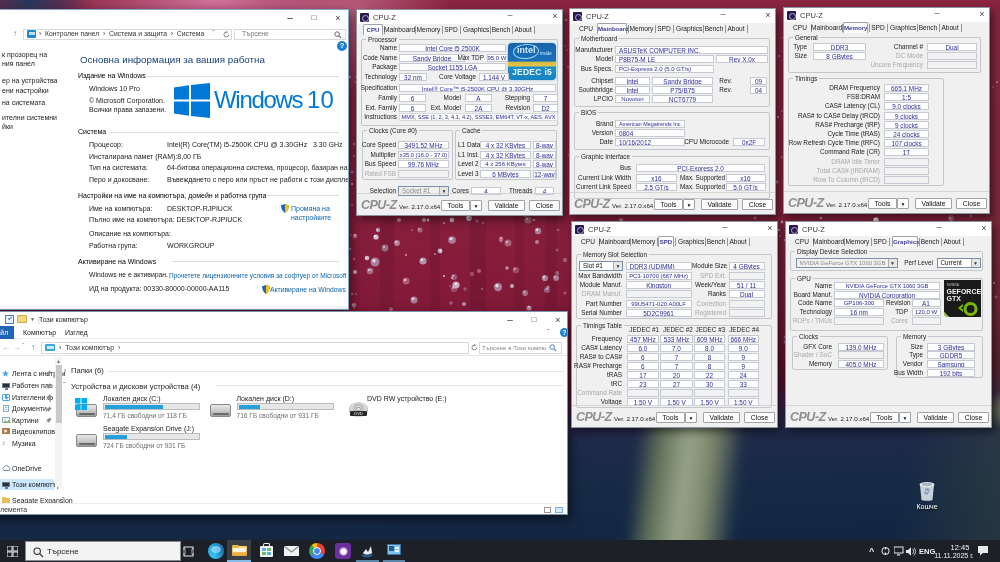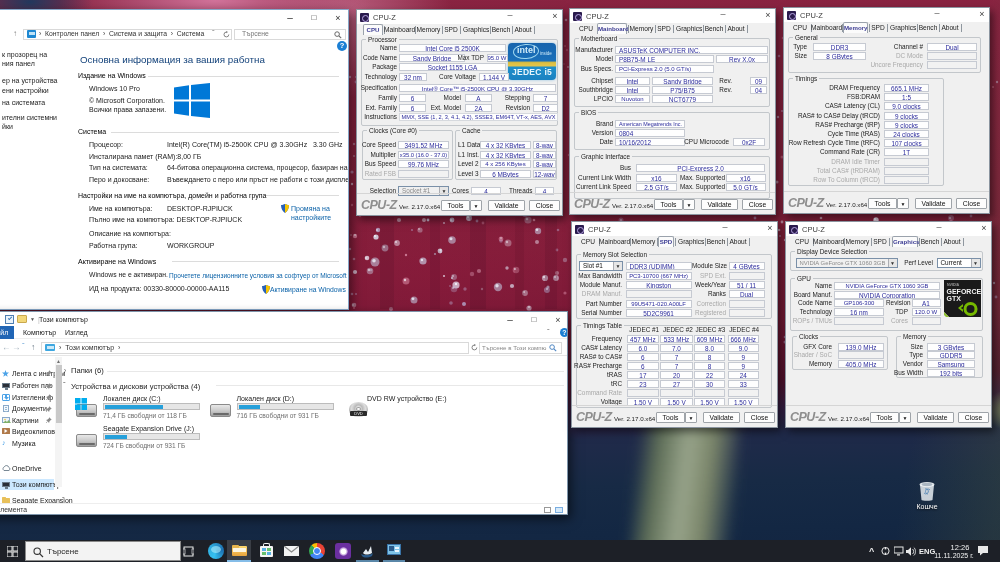--- a/index.html
+++ b/index.html
@@ -254,20 +254,21 @@
       <div class="sline" style="left:187px;top:65.5px;width:191px"></div>
       <div class="abs" style="left:128px;top:75px;white-space:nowrap">Windows 10 Pro</div>
       <div class="abs" style="left:128px;top:87px;white-space:nowrap">© Microsoft Corporation.</div>
       <div class="abs" style="left:128px;top:96px;white-space:nowrap">Всички права запазени.</div>
       <svg class="abs" style="left:213px;top:73px" width="36" height="35" viewBox="0 0 36 35">
         <polygon points="0,4.5 15,2.2 15,16.5 0,16.5" fill="#0078d7"></polygon>
         <polygon points="17,2 36,0 36,16.5 17,16.5" fill="#0078d7"></polygon>
         <polygon points="0,18.5 15,18.5 15,32.8 0,30.5" fill="#0078d7"></polygon>
         <polygon points="17,18.5 36,18.5 36,35 17,33" fill="#0078d7"></polygon>
       </svg>
+      <div class="abs" style="left:253px;top:76px;font-size:24px;color:#0078d7;letter-spacing:-1.3px;white-space:nowrap">Windows<span style="letter-spacing:0"> 10</span></div>
       <div class="abs" style="left:117px;top:118px;font-size:7px;color:#000;white-space:nowrap">Система</div>
       <div class="sline" style="left:150px;top:121.5px;width:228px"></div>
       <div class="abs" style="left:128px;top:131px;white-space:nowrap">Процесор:</div>
       <div class="abs" style="left:206px;top:131px;white-space:nowrap">Intel(R) Core(TM) i5-2500K CPU @ 3.30GHz&nbsp;&nbsp;&nbsp;3.30 GHz</div>
       <div class="abs" style="left:128px;top:142.5px;white-space:nowrap">Инсталирана памет (RAM):8,00 ГБ</div>
       <div class="abs" style="left:128px;top:154px;white-space:nowrap">Тип на системата:</div>
       <div class="abs" style="left:206px;top:154px;white-space:nowrap">64-битова операционна система, процесор, базиран на x64</div>
       <div class="abs" style="left:128px;top:165.5px;white-space:nowrap">Перо и докосване:</div>
       <div class="abs" style="left:206px;top:165.5px;white-space:nowrap">Въвеждането с перо или пръст не работи с този дисплей</div>
       <div class="abs" style="left:117px;top:181.5px;font-size:7px;color:#000;white-space:nowrap">Настройки на име на компютъра, домейн и работна група</div>
@@ -951,18 +952,18 @@
       </svg>
       <svg class="tric" style="left:894px;top:6px" width="10" height="10" viewBox="0 0 10 10">
         <rect x="0" y="1" width="9" height="6" fill="none" stroke="#e8e8e8" stroke-width="1"></rect>
         <rect x="3" y="8.3" width="3" height="1.2" fill="#e8e8e8"></rect>
       </svg>
       <svg class="tric" style="left:906px;top:5.5px" width="10" height="11" viewBox="0 0 10 11">
         <path d="M0,4 L2,4 L5,1.2 L5,9.8 L2,7 L0,7 Z" fill="#e8e8e8"></path>
         <path d="M6.5,3 C8,4 8,7 6.5,8 M7.8,1.5 C10,3 10,8 7.8,9.5" stroke="#e8e8e8" stroke-width=".9" fill="none"></path>
       </svg>
       <div class="tric" style="left:919px;top:6.5px;font-size:7.5px;font-weight:bold;color:#f2f2f2">ENG</div>
-      <div class="tric" style="left:941px;top:2.5px;width:38px;text-align:center;font-size:7.5px;color:#f2f2f2">12:26</div>
+      <div class="tric" style="left:941px;top:2.5px;width:38px;text-align:center;font-size:7.5px;color:#f2f2f2">12:45</div>
       <div class="tric" style="left:929px;top:11.5px;width:50px;text-align:center;font-size:7px;color:#f2f2f2">11.11.2025 г.</div>
       <svg class="tric" style="left:977px;top:5px" width="12" height="11" viewBox="0 0 12 11">
         <path d="M1,1 L11,1 L11,8 L6,8 L3,10.5 L3,8 L1,8 Z" fill="#e8e8e8"></path>
       </svg>
     </div>
   </div>
 </body></html>

